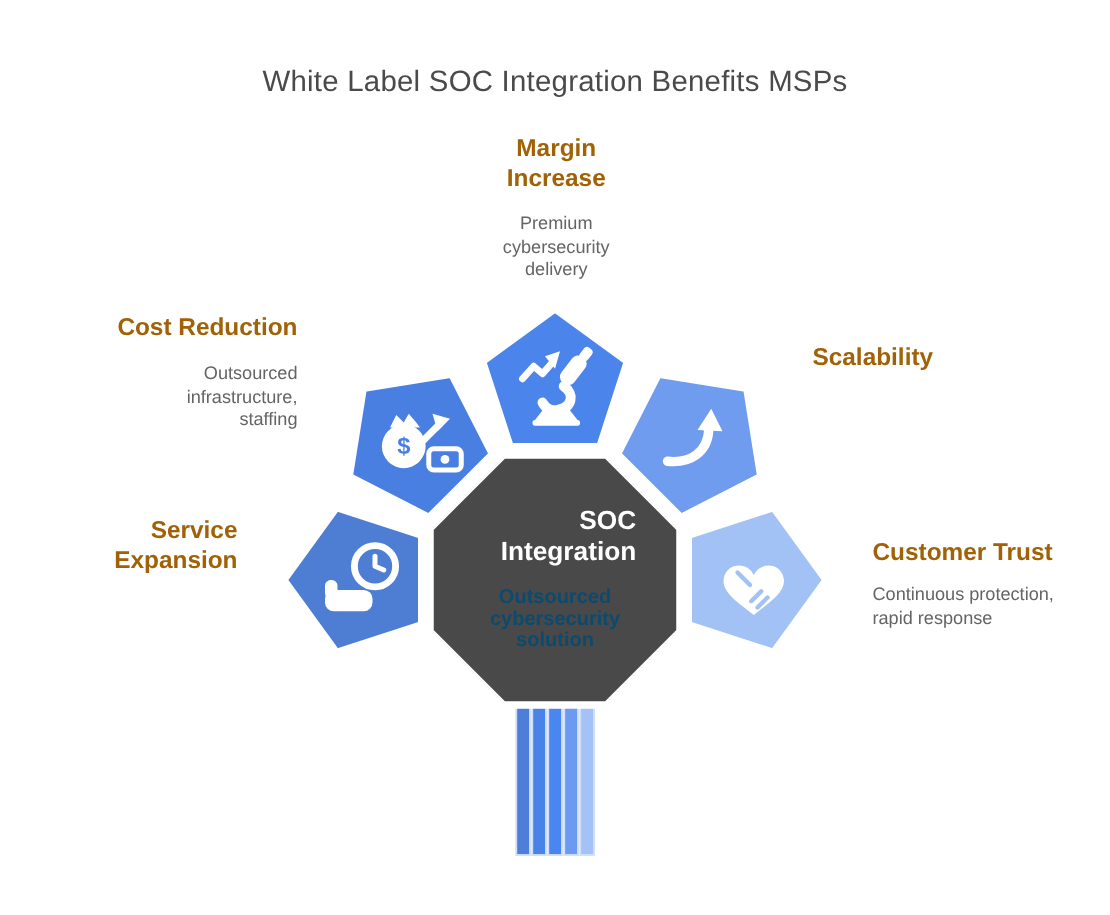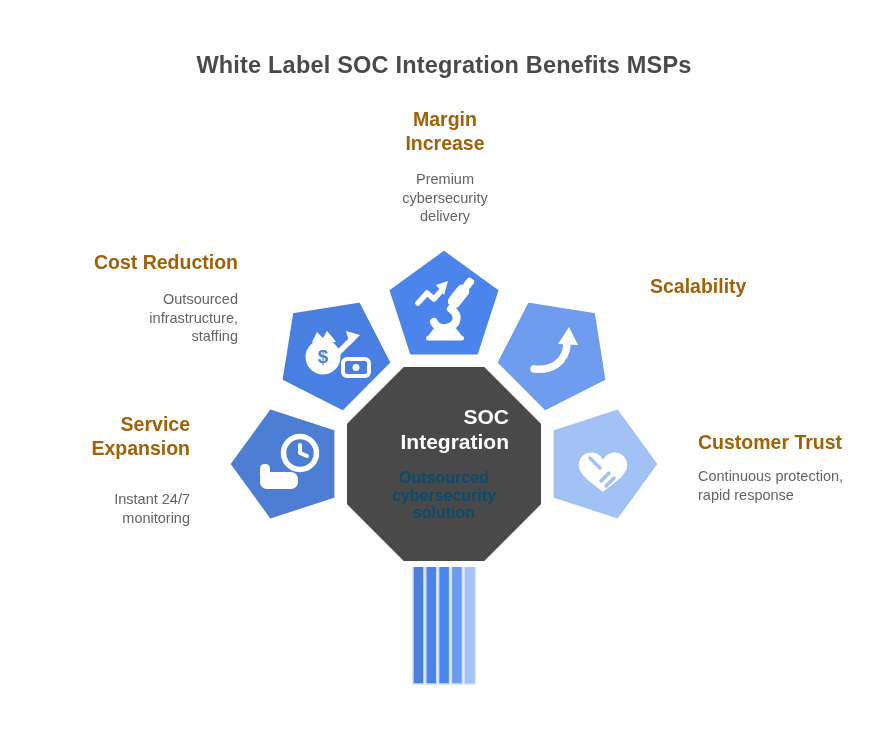--- a/index.html
+++ b/index.html
@@ -3,21 +3,21 @@
 <meta charset="utf-8">
 <style>
   html,body{margin:0;padding:0;background:#ffffff;}
   .stage{
     position:relative;width:888px;height:732px;background:#ffffff;
     font-family:"Liberation Sans", sans-serif;overflow:hidden;
   }
   .stage svg{position:absolute;left:0;top:0;}
   .title{
     position:absolute;left:0;top:52px;width:100%;text-align:center;
-    font-size:23.5px;font-weight:bold;color:#4a4a4a;letter-spacing:.2px;
+    font-size:23.5px;font-weight:normal;color:#4a4a4a;letter-spacing:.2px;
   }
   .h{
     position:absolute;font-size:19.5px;font-weight:bold;color:#a16207;line-height:23.5px;
   }
   .d{
     position:absolute;font-size:14.5px;color:#646464;line-height:18.5px;font-weight:400;
   }
   .tc{text-align:center;} .tr{text-align:right;} .tl{text-align:left;}
   .center-label{
     position:absolute;left:379px;top:405px;width:130px;text-align:right;
@@ -112,21 +112,20 @@
 
   <div class="h tc pos-margin-h">Margin Increase</div>
   <div class="d tc pos-margin-d">Premium cybersecurity delivery</div>
 
   <div class="h tr pos-cost-h">Cost Reduction</div>
   <div class="d tr pos-cost-d">Outsourced infrastructure, staffing</div>
 
   <div class="h tl pos-scal-h">Scalability</div>
 
   <div class="h tr pos-svc-h">Service Expansion</div>
-  <div class="d tr pos-svc-d">Instant 24/7 monitoring</div>
 
   <div class="h tl pos-trust-h">Customer Trust</div>
   <div class="d tl pos-trust-d">Continuous protection, rapid response</div>
 
   <div class="center-label">SOC Integration</div>
   <div class="center-desc">Outsourced cybersecurity solution</div>
 
 </div>
 
 </body></html>

